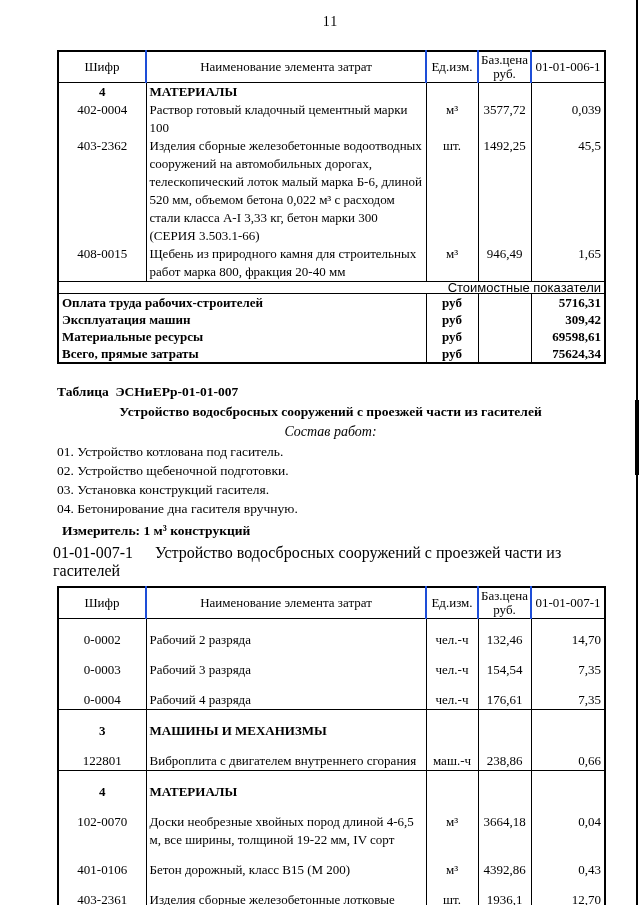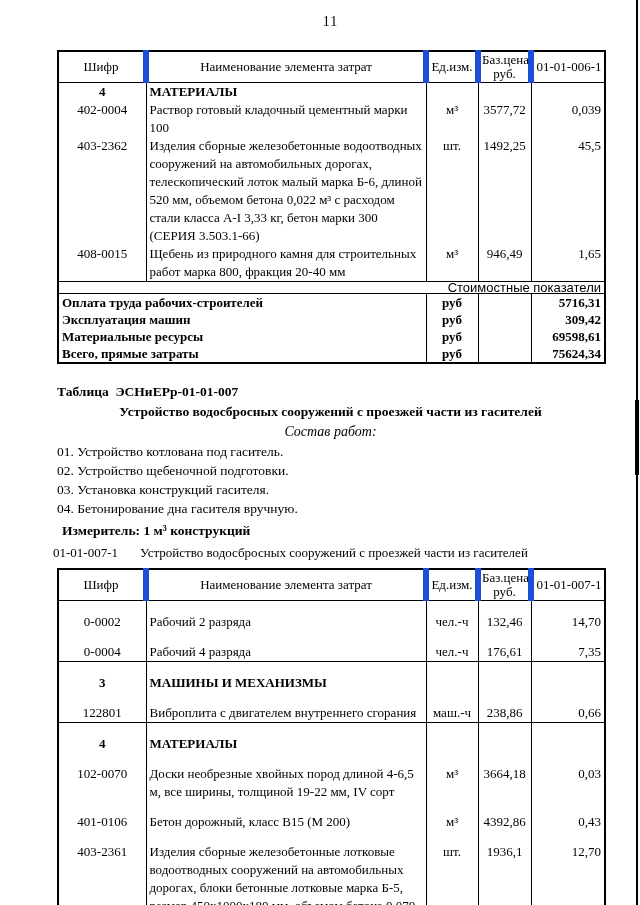--- a/index.html
+++ b/index.html
@@ -9,21 +9,21 @@
     position:relative; overflow:hidden;
   }
   .content { margin-left:57px; width:547px; }
   .page-number { text-align:center; padding-top:14px; font-size:14px; letter-spacing:1px; }
 
   table.cost { border-collapse:collapse; width:547px; table-layout:fixed; border:2px solid #000; margin-top:20px; }
   table.cost th {
     font-weight:normal; font-size:13px; border-bottom:1px solid #000;
     padding:1px 1px; line-height:14px; height:27px; vertical-align:middle; text-align:center;
   }
-  table.cost th:not(:first-child) { border-left:6px solid #1d4ed8; }
+  table.cost th:not(:first-child) { border-left:2px solid #1d4ed8; }
   table.cost td { font-size:13px; padding:0 3px; vertical-align:top; }
   table.cost tr.row td { line-height:18px; }
   table.cost tr.row td:not(:first-child),
   table.cost tr.sum td:not(:first-child) { border-left:1px solid #000; }
   table.cost tr.rule td { border-top:1px solid #000; }
   .c-code { text-align:center; }
   .c-name { padding-left:4px; }
   .c-unit { text-align:center; }
   .c-price { text-align:center; }
   .c-val  { text-align:right; padding-right:4px; }
@@ -37,21 +37,21 @@
     font-size:9px; text-align:right; padding:2px 5px 1px 0; line-height:11px;
     border-top:1px solid #000; border-bottom:1px solid #000;
   }
 
   .tbl-label  { margin-top:20px; font-weight:bold; font-size:13.5px; white-space:pre-wrap; }
   .sec-title  { text-align:center; font-weight:bold; font-size:13.5px; margin-top:3px; line-height:18px; }
   .works-label{ text-align:center; font-style:italic; font-size:14px; margin-top:2px; line-height:18px; }
   .works      { margin-left:0; margin-top:1px; }
   .works div  { font-size:13.5px; line-height:19px; }
   .meter      { font-weight:bold; font-size:13.5px; margin-top:3px; margin-left:5px; line-height:19px; }
-  .item-line  { font-size:13px; margin-top:4px; margin-left:-4px; line-height:18px; }
+  .item-line  { font-size:16px; margin-top:4px; margin-left:-4px; line-height:18px; }
   .item-code  { margin-right:22px; }
   #table-007 { margin-top:6px; }
   #table-007 tr.row td { line-height:18px; padding-top:12px; }
   .footer { text-align:center; margin-top:9px; font-size:13.5px; }
 
   .scan-edge { position:absolute; top:0; right:2px; width:2px; height:905px; background:#000; }
   .scan-blob { position:absolute; top:400px; right:1px; width:4px; height:75px; background:#000; }
 </style>
 </head>
 <body>
@@ -169,20 +169,27 @@
     </thead>
     <tbody>
         <tr class="row">
           <td class="c-code">0-0002</td>
           <td class="c-name">Рабочий 2 разряда</td>
           <td class="c-unit">чел.-ч</td>
           <td class="c-price">132,46</td>
           <td class="c-val">14,70</td>
         </tr>
         <tr class="row">
+          <td class="c-code">0-0003</td>
+          <td class="c-name">Рабочий 3 разряда</td>
+          <td class="c-unit">чел.-ч</td>
+          <td class="c-price">154,54</td>
+          <td class="c-val">7,35</td>
+        </tr>
+        <tr class="row">
           <td class="c-code">0-0004</td>
           <td class="c-name">Рабочий 4 разряда</td>
           <td class="c-unit">чел.-ч</td>
           <td class="c-price">176,61</td>
           <td class="c-val">7,35</td>
         </tr>
         <tr class="row sec rule">
           <td class="c-code">3</td>
           <td class="c-name">МАШИНЫ И МЕХАНИЗМЫ</td>
           <td class="c-unit"></td>
@@ -201,21 +208,21 @@
           <td class="c-name">МАТЕРИАЛЫ</td>
           <td class="c-unit"></td>
           <td class="c-price"></td>
           <td class="c-val"></td>
         </tr>
         <tr class="row">
           <td class="c-code">102-0070</td>
           <td class="c-name">Доски необрезные хвойных пород длиной 4-6,5 м, все ширины, толщиной 19-22 мм, IV сорт</td>
           <td class="c-unit">м³</td>
           <td class="c-price">3664,18</td>
-          <td class="c-val">0,03</td>
+          <td class="c-val">0,04</td>
         </tr>
         <tr class="row">
           <td class="c-code">401-0106</td>
           <td class="c-name">Бетон дорожный, класс В15 (М 200)</td>
           <td class="c-unit">м³</td>
           <td class="c-price">4392,86</td>
           <td class="c-val">0,43</td>
         </tr>
         <tr class="row">
           <td class="c-code">403-2361</td>

